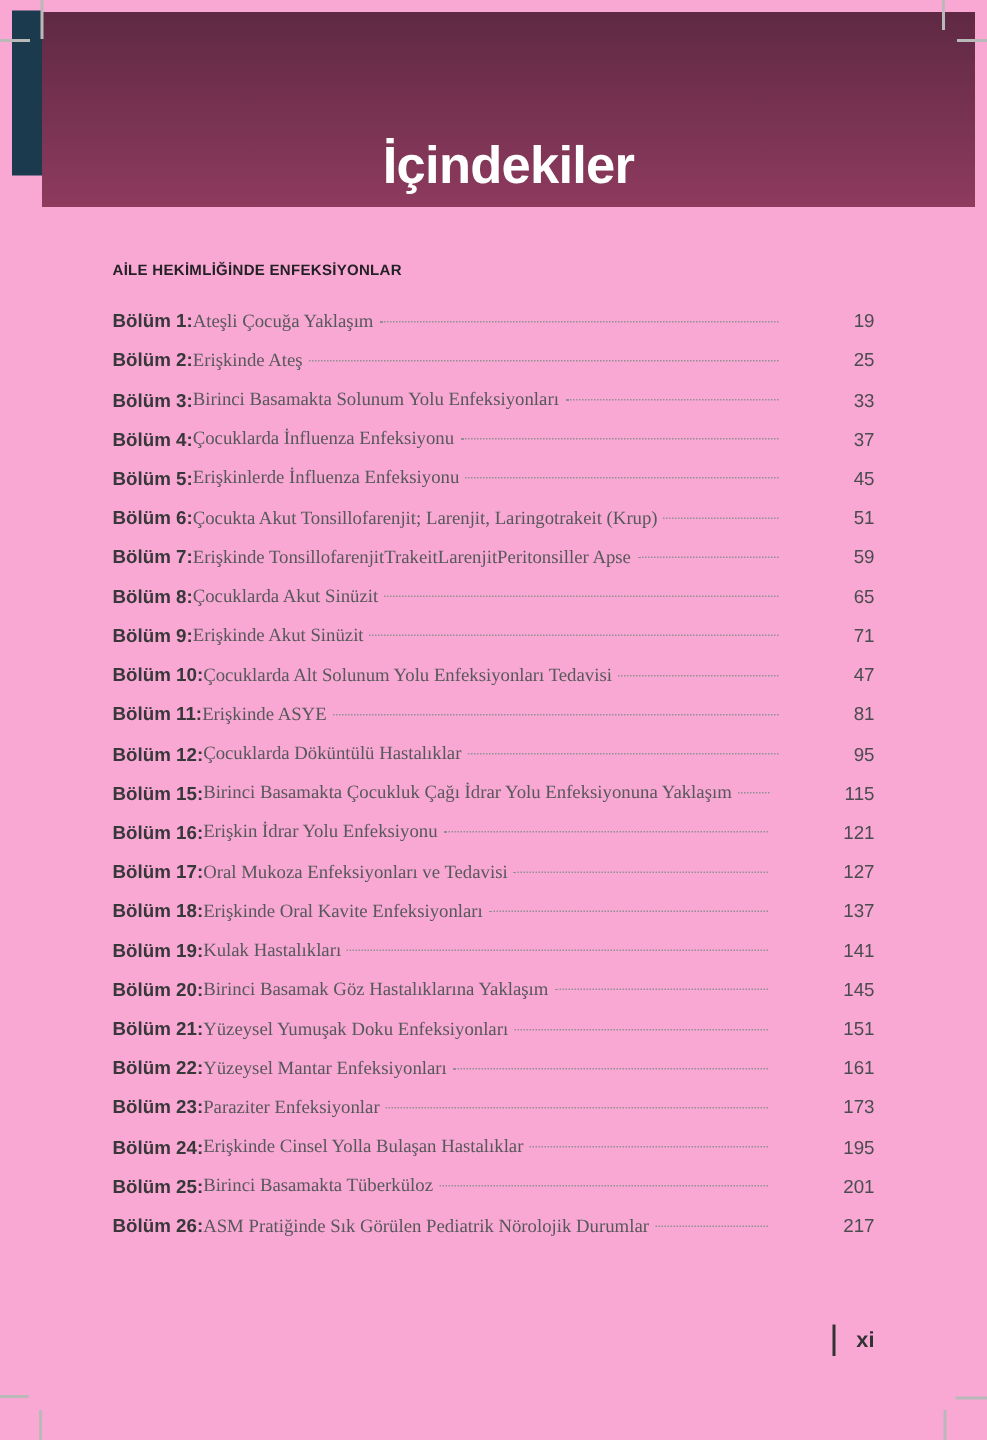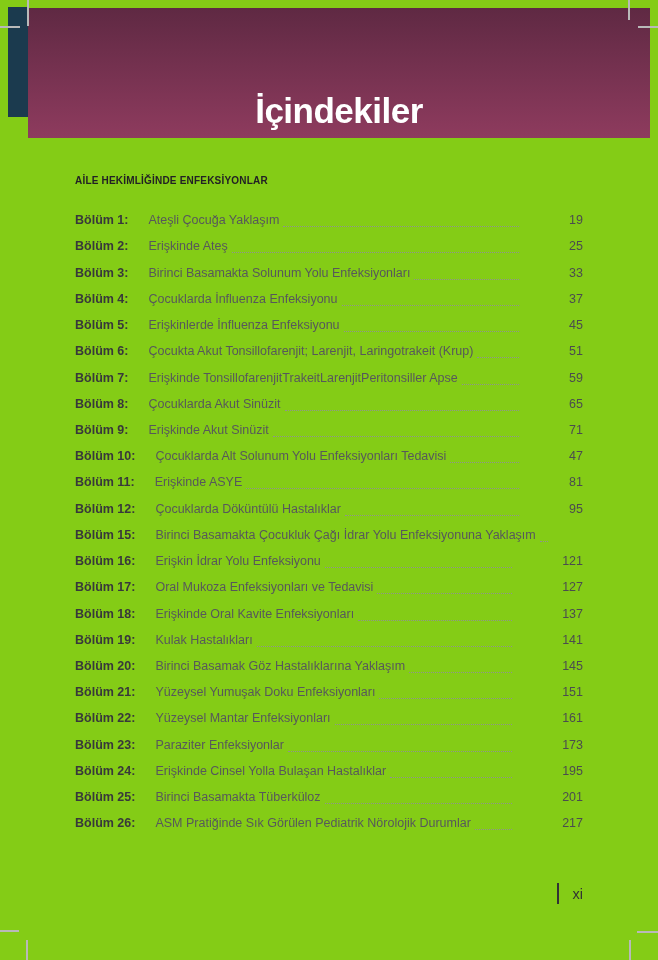--- a/index.html
+++ b/index.html
@@ -1,17 +1,17 @@
 <!DOCTYPE html>
 <html lang="tr" style="--banner-top: #5f2943; --banner-bottom: #8e3b5e; --navy: #1b3a4e; --title-white: #ffffff; --heading: #232125; --label: #38383b; --entry: #57585b; --dots: #909094; --page-num: #4b4c4f; --footer: #323235; --crop: #b9b9b9;"><head>
 <meta charset="utf-8">
 <style>
   html,body{margin:0;padding:0;background:#ffffff;}
   .page{
-    position:relative;width:658px;height:960px;background:#84cc16;
+    position:relative;width:658px;height:960px;background:#f9a8d4;
     font-family:"Liberation Sans",sans-serif;overflow:hidden;
   }
   
   .crop{position:absolute;background:var(--crop,#b9b9b9);z-index:6;}
   .crop.tl-v{left:27px;top:0;width:2px;height:26px;}
   .crop.tl-h{left:0;top:26px;width:20px;height:2px;}
   .crop.tr-v{left:628px;top:0;width:2px;height:20px;}
   .crop.tr-h{left:638px;top:26px;width:20px;height:2px;}
   .crop.bl-h{left:0;top:930px;width:19px;height:2px;}
   .crop.bl-v{left:26px;top:940px;width:2px;height:20px;}
@@ -33,35 +33,35 @@
     font-size:35px;font-weight:bold;letter-spacing:-0.5px;line-height:1;
   }
   
   .content{position:absolute;left:75px;top:175px;width:508px;z-index:3;}
   .section-heading{
     margin:0 0 15px 0;font-size:10px;font-weight:bold;
     color:var(--heading,#232125);letter-spacing:0.2px;
   }
   ul.toc{list-style:none;margin:0;padding:0;}
   .toc-row{
-    display:flex;align-items:flex-end;height:26.23px;
+    display:flex;align-items:center;height:26.23px;
     font-size:12.5px;overflow:hidden;white-space:nowrap;
   }
   .toc-label{font-weight:bold;color:var(--label,#38383b);flex:none;}
-  .toc-title{color:var(--entry,#57585b);margin-left:20px;flex:none;}
+  .toc-title{color:var(--entry,#57585b);margin-left:0;flex:none;font-family:Liberation Serif, serif;}
   .toc-dots{
     flex:1 1 auto;min-width:8px;height:0;
     border-bottom:1.5px dotted var(--dots,#909094);
     margin:0 2px 0 4px;
   }
   .toc-page{color:var(--page-num,#4b4c4f);flex:none;margin-left:48px;}
   
   .footer{
     position:absolute;left:75px;top:883px;width:508px;z-index:3;
-    display:flex;justify-content:flex-end;align-items:center;gap:14px;
+    display:flex;justify-content:flex-end;align-items:center;gap:14px;font-weight:bold;
   }
   .footer-rule{width:1.5px;height:21px;background:var(--footer,#323235);}
   .footer-page{font-size:14.5px;color:var(--footer,#323235);}
 </style>
 </head>
 <body>
 
 <div class="page">
 
   <div class="crop tl-v"></div>

